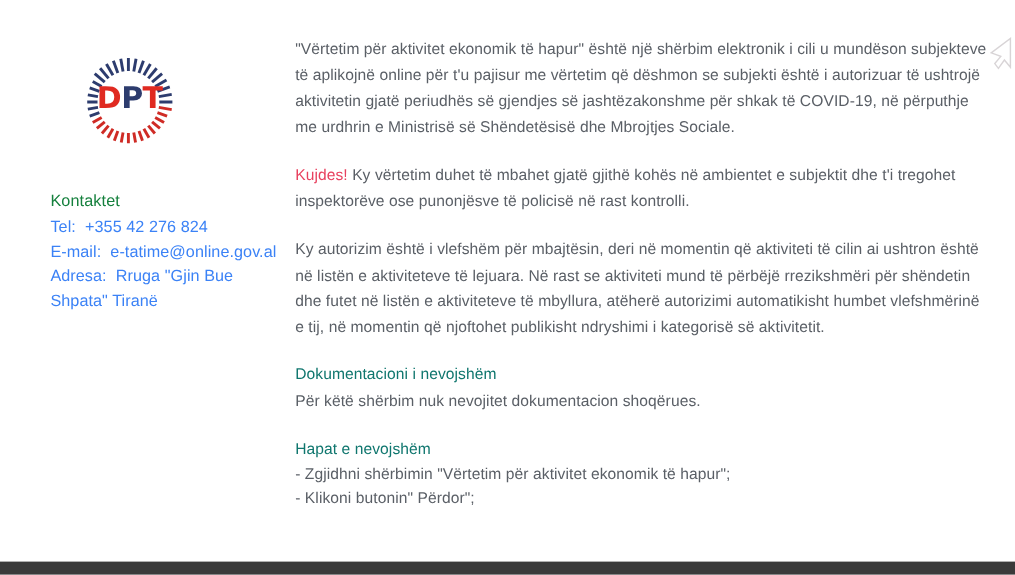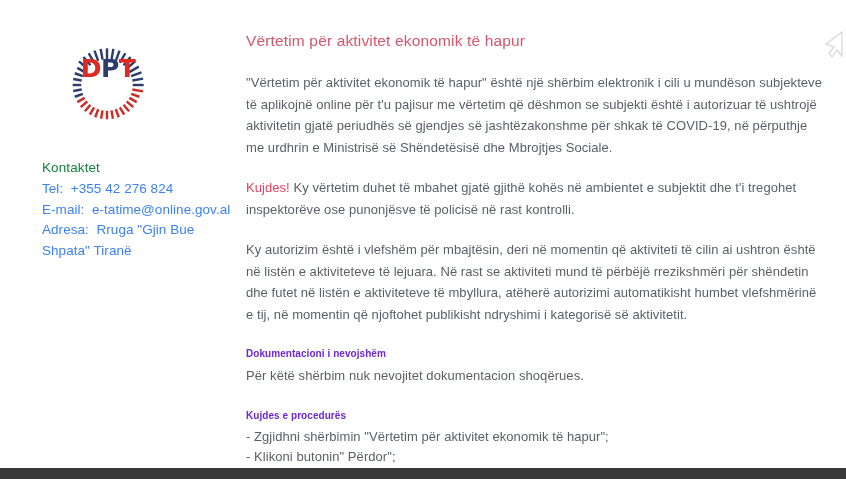--- a/index.html
+++ b/index.html
@@ -40,21 +40,21 @@
   .logo-ring {
     position: absolute;
     left: 8px;
     top: 2px;
     width: 78px;
     height: 78px;
   }
   .logo-text {
     position: absolute;
     left: 0;
-    top: 12px;
+    top: 25px;
     width: 96px;
     text-align: center;
     font-family: "DejaVu Sans", sans-serif;
     font-size: 25px;
     font-weight: bold;
     letter-spacing: -0.5px;
     line-height: 26px;
   }
   .logo-text .l-d { color: #e02a21; }
   .logo-text .l-p { color: #2d3c6e; }
@@ -100,26 +100,26 @@
     margin: 0 0 19px 0;
     text-align: left;
   }
 
   .inline-alert {
     color: #e8415f;
     text-align: right;
   }
 
   .sec-heading {
-    color: #6d28d9;
-    font-size: 10px;
+    color: #0f766e;
+    font-size: 13px;
     line-height: 20px;
     letter-spacing: 0.06px;
     margin: 0 0 1px 0;
-    font-weight: bold;
+    font-weight: normal;
   }
 
   .steps {
     margin: 0;
     padding: 0;
     list-style: none;
   }
   .steps li {
     color: #5a5f66;
     font-size: 13px;
@@ -201,32 +201,31 @@
 
     <div class="contact-title">Kontaktet</div>
     <div class="contact-line">Tel:  +355 42 276 824</div>
     <div class="contact-line">E-mail:  e-tatime@online.gov.al</div>
     <div class="contact-line">Adresa:  Rruga "Gjin Bue</div>
     <div class="contact-line">Shpata" Tiranë</div>
   </div>
 
   <div class="content">
 
-    <h1 class="page-title">Vërtetim për aktivitet ekonomik të hapur</h1>
 
     <p class="para">"Vërtetim për aktivitet ekonomik të hapur" është një shërbim elektronik i cili u mundëson subjekteve të aplikojnë online për t'u pajisur me vërtetim që dëshmon se subjekti është i autorizuar të ushtrojë aktivitetin gjatë periudhës së gjendjes së jashtëzakonshme për shkak të COVID-19, në përputhje me urdhrin e Ministrisë së Shëndetësisë dhe Mbrojtjes Sociale.</p>
 
     <p class="para"><span class="inline-alert">Kujdes!</span><span> Ky vërtetim duhet të mbahet gjatë gjithë kohës në ambientet e subjektit dhe t'i tregohet inspektorëve ose punonjësve të policisë në rast kontrolli.</span></p>
 
     <p class="para">Ky autorizim është i vlefshëm për mbajtësin, deri në momentin që aktiviteti të cilin ai ushtron është në listën e aktiviteteve të lejuara. Në rast se aktiviteti mund të përbëjë rrezikshmëri për shëndetin dhe futet në listën e aktiviteteve të mbyllura, atëherë autorizimi automatikisht humbet vlefshmërinë e tij, në momentin që njoftohet publikisht ndryshimi i kategorisë së aktivitetit.</p>
 
     <div class="sec-heading">Dokumentacioni i nevojshëm</div>
     <p class="para">Për këtë shërbim nuk nevojitet dokumentacion shoqërues.</p>
 
-    <div class="sec-heading">Kujdes e procedurës</div>
+    <div class="sec-heading">Hapat e nevojshëm</div>
     <ul class="steps">
       <li>-  Zgjidhni shërbimin "Vërtetim për aktivitet ekonomik të hapur";</li>
       <li>-  Klikoni butonin" Përdor";</li>
 
     </ul>
   </div>
 
   <svg class="edge-cursor" viewBox="0 0 22 30">
     <path d="M2 14 L18 2 L18 26 L13 20 L8 27 L5 23 L10 17 Z" fill="none" stroke="#b9b2b6" stroke-width="1.2" stroke-linejoin="miter"></path>
   </svg>

